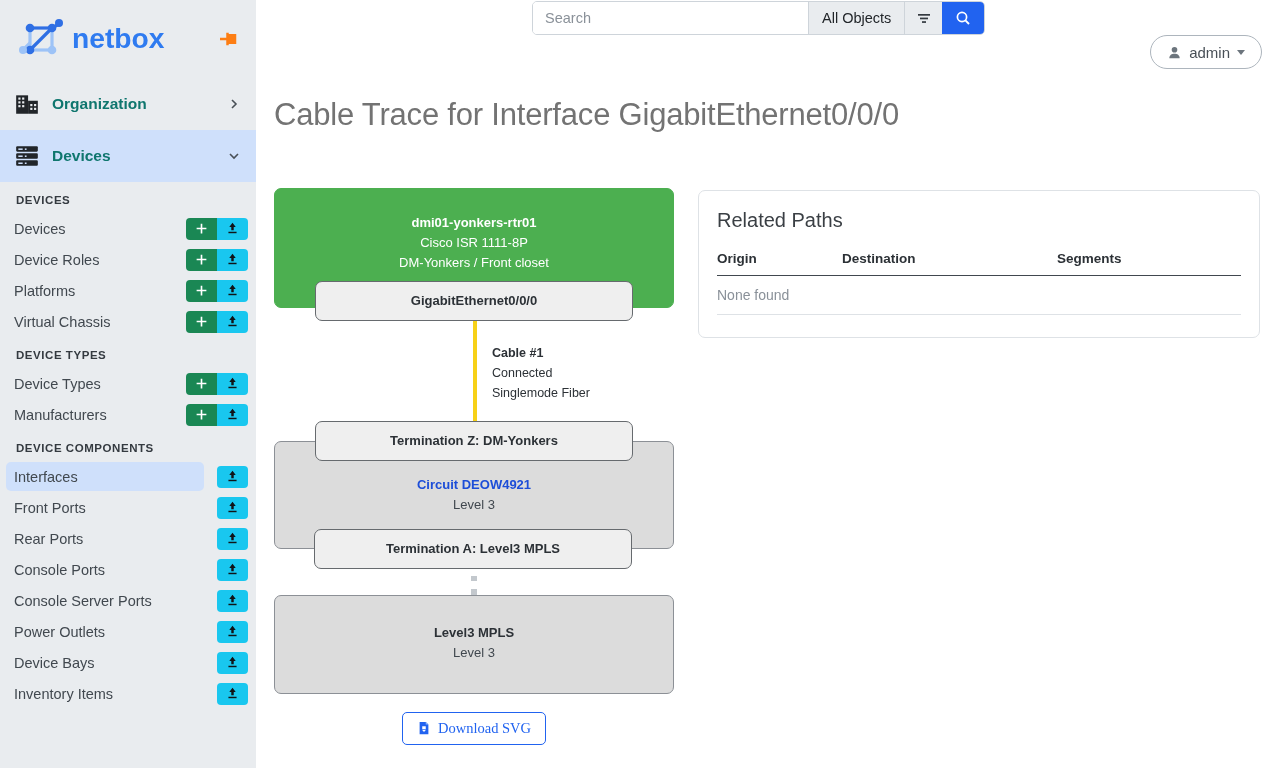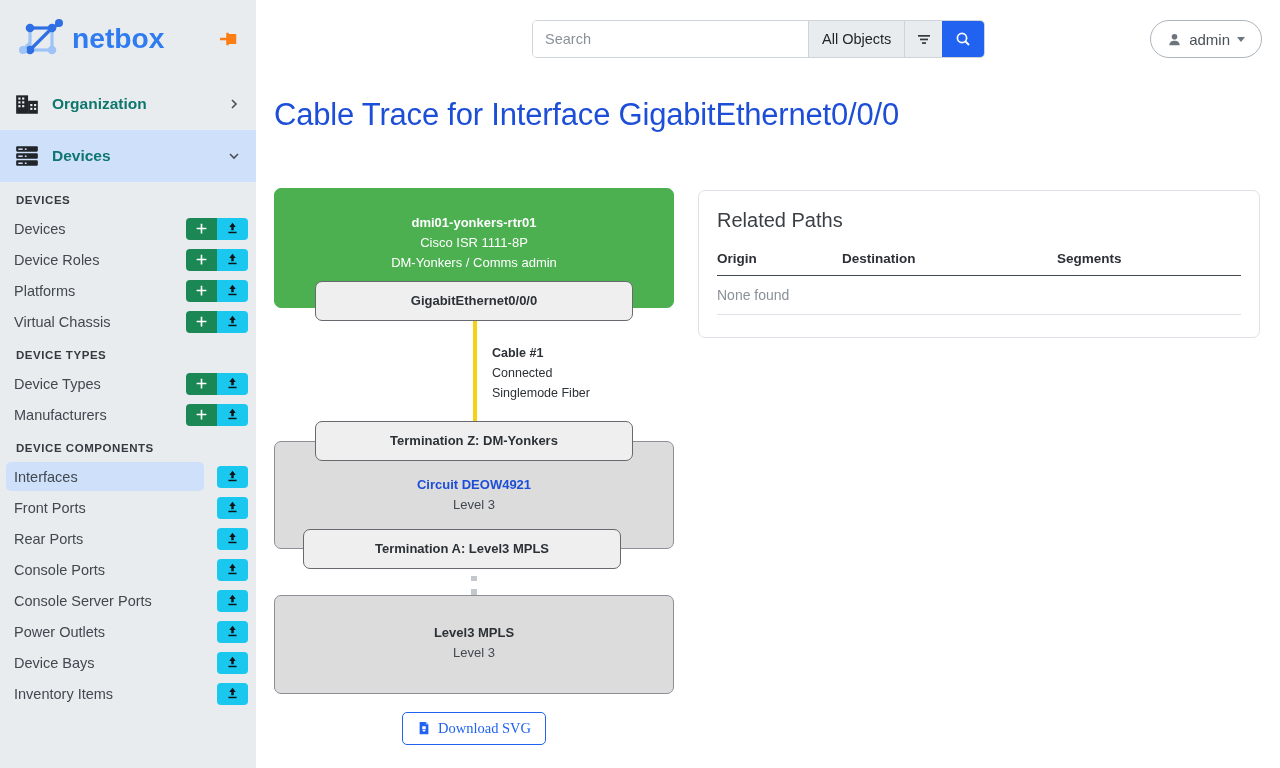--- a/index.html
+++ b/index.html
@@ -63,21 +63,21 @@
   }
   .btn-add { background: #1a8754; border-radius: 4px 0 0 4px; }
   .btn-imp { background: #19c7ef; border-radius: 0 4px 4px 0; }
   .btn-imp.solo { border-radius: 4px; width: 31px; }
   .btn-add svg { width: 13px; height: 13px; color: #ffffff; }
   .btn-imp svg { width: 13px; height: 13px; color: #101418; }
 
   
   .main { flex: 1; height: 768px; background: #fff; position: relative; overflow: hidden; }
 
-  .topbar { height: 70px; display: flex; align-items: flex-end; padding: 12px 18px; }
+  .topbar { height: 70px; display: flex; align-items: flex-start; padding: 1px 18px; flex-direction: column; }
   .search-wrap {
     display: flex; align-items: stretch; height: 38px;
     margin-left: 258px;
     border: 1px solid #ced4da; border-radius: 5px; overflow: hidden;
     background: #fff;
   }
   .search-input {
     width: 275px; border: none; outline: none; padding: 0 12px;
     font-size: 14.5px; color: #212529; background: #fff;
     font-family: "Liberation Sans", sans-serif;
@@ -105,21 +105,21 @@
     border: 1px solid #adb5bd; border-radius: 19px;
     font-size: 15px; color: #495057; background: #fff; cursor: pointer;
   }
   .user-btn .uicon { width: 15px; height: 15px; color: #6c757d; }
   .user-btn .caret {
     width: 0; height: 0; border-left: 4.5px solid transparent;
     border-right: 4.5px solid transparent; border-top: 5.5px solid #6c757d;
   }
 
   .page-title {
-    font-size: 31px; font-weight: 400; color: #1d4ed8;
+    font-size: 31px; font-weight: 400; color: #737373;
     padding: 6px 0 0 18px; letter-spacing: -0.2px;
   }
 
   .content { display: flex; padding: 34px 20px 0 18px; gap: 24px; }
   .trace-col { width: 400px; flex: 0 0 400px; }
   .paths-col { flex: 1; padding-top: 2px; }
 
   
   .trace { position: relative; width: 400px; }
   .node-device {
@@ -155,21 +155,21 @@
     background: #dcdcdc; border: 1px solid #8c9096; border-radius: 7px;
     text-align: center; padding: 33px 10px 33px 10px;
     position: relative; z-index: 1;
   }
   .circuit-box .c1 { font-size: 13px; font-weight: 700; color: #1d4ed8; line-height: 20px; }
   .circuit-box .c2 { font-size: 13px; font-weight: 400; color: #41484f; line-height: 20px; }
   .term-abs-top {
     position: absolute; left: 41px; top: -20px; z-index: 3;
   }
   .term-abs-bottom {
-    position: absolute; left: 29px; bottom: -20px; z-index: 3;
+    position: absolute; left: 40px; bottom: -20px; z-index: 3;
   }
 
   .dot-connector {
     height: 46px; display: flex; flex-direction: column;
     align-items: center; justify-content: center; gap: 8px;
   }
   .dot-connector i { display: block; width: 6px; height: 6px; background: #c3c8cd; }
 
   .node-plain {
     background: #dcdcdc; border: 1px solid #8c9096; border-radius: 7px;
@@ -521,21 +521,21 @@
     <h1 class="page-title">Cable Trace for Interface GigabitEthernet0/0/0</h1>
 
     <div class="content">
 
       <div class="trace-col">
         <div class="trace">
 
           <div class="node-device">
             <div class="n1">dmi01-yonkers-rtr01</div>
             <div class="n2">Cisco ISR 1111-8P</div>
-            <div class="n3">DM-Yonkers / Comms admin</div>
+            <div class="n3">DM-Yonkers / Front closet</div>
           </div>
 
           <div class="term term-overlap-top">GigabitEthernet0/0/0</div>
 
           <div class="cable-row">
             <div class="cable-line"></div>
             <div class="cable-label">
               <div class="cl-title">Cable #1</div>
               <div>Connected</div>
               <div>Singlemode Fiber</div>

